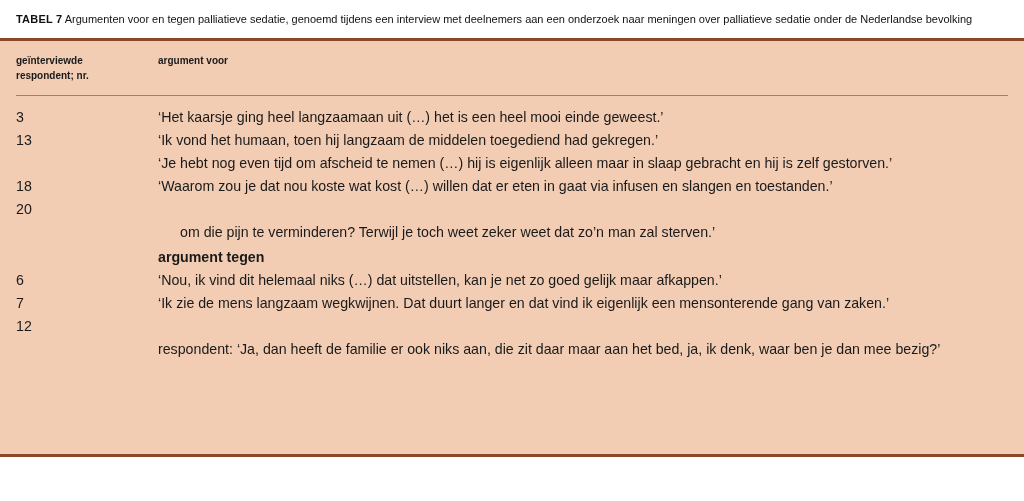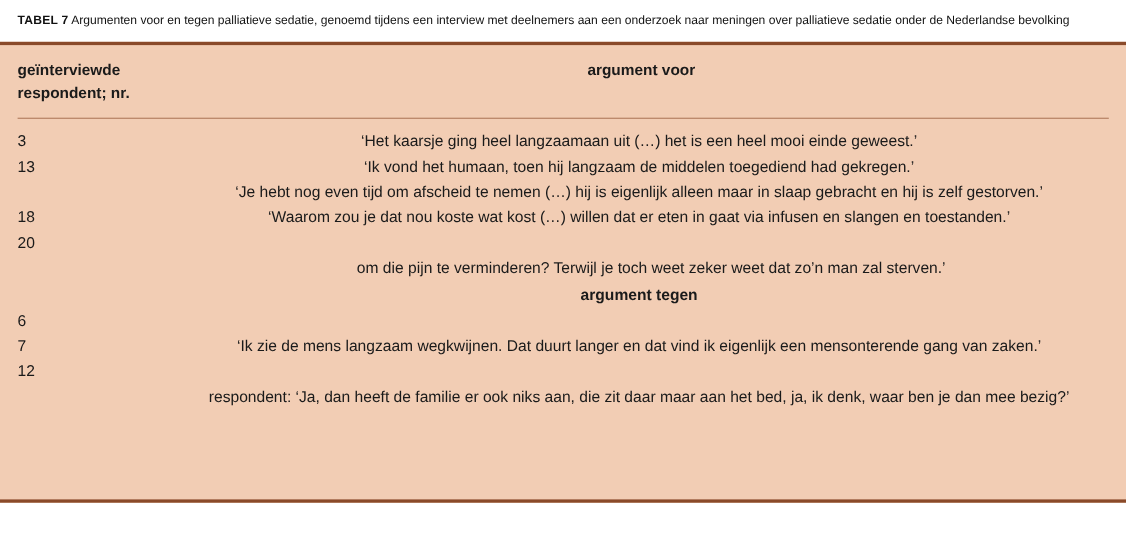--- a/index.html
+++ b/index.html
@@ -48,33 +48,32 @@
     width: 100%;
   }
   .grid {
     display: block;
     padding: 12px 16px 0 16px;
   }
   .head-row {
     display: flex;
     align-items: flex-start;
     font-weight: bold;
-    font-size: 14px;
+    font-size: 10px;
     line-height: 1.5;
   }
   .col-nr {
     width: 142px;
     flex: 0 0 142px;
     box-sizing: border-box;
     padding-right: 8px;
   }
   .col-arg {
     flex: 1 1 auto;
     box-sizing: border-box;
-    text-align: center;
   }
   .head-rule {
     height: 1px;
     background: #b07a5c;
     margin: 12px 16px 0 16px;
   }
   .rows {
     padding: 10px 16px 0 16px;
   }
   .row {
@@ -162,20 +161,21 @@
         <div class="col-arg cont">om die pijn te verminderen? Terwijl je toch weet zeker weet dat zo’n man zal sterven.’</div>
       </div>
 
       <div class="row subhead">
         <div class="col-nr"></div>
         <div class="col-arg">argument tegen</div>
       </div>
 
       <div class="row">
         <div class="col-nr">6</div>
+        <div class="col-arg">‘Nou, ik vind dit helemaal niks (…) dat uitstellen, kan je net zo goed gelijk maar afkappen.’</div>
       </div>
 
       <div class="row">
         <div class="col-nr">7</div>
         <div class="col-arg">‘Ik zie de mens langzaam wegkwijnen. Dat duurt langer en dat vind ik eigenlijk een mensonterende gang van zaken.’</div>
       </div>
 
 
       <div class="row">
         <div class="col-nr">12</div>

